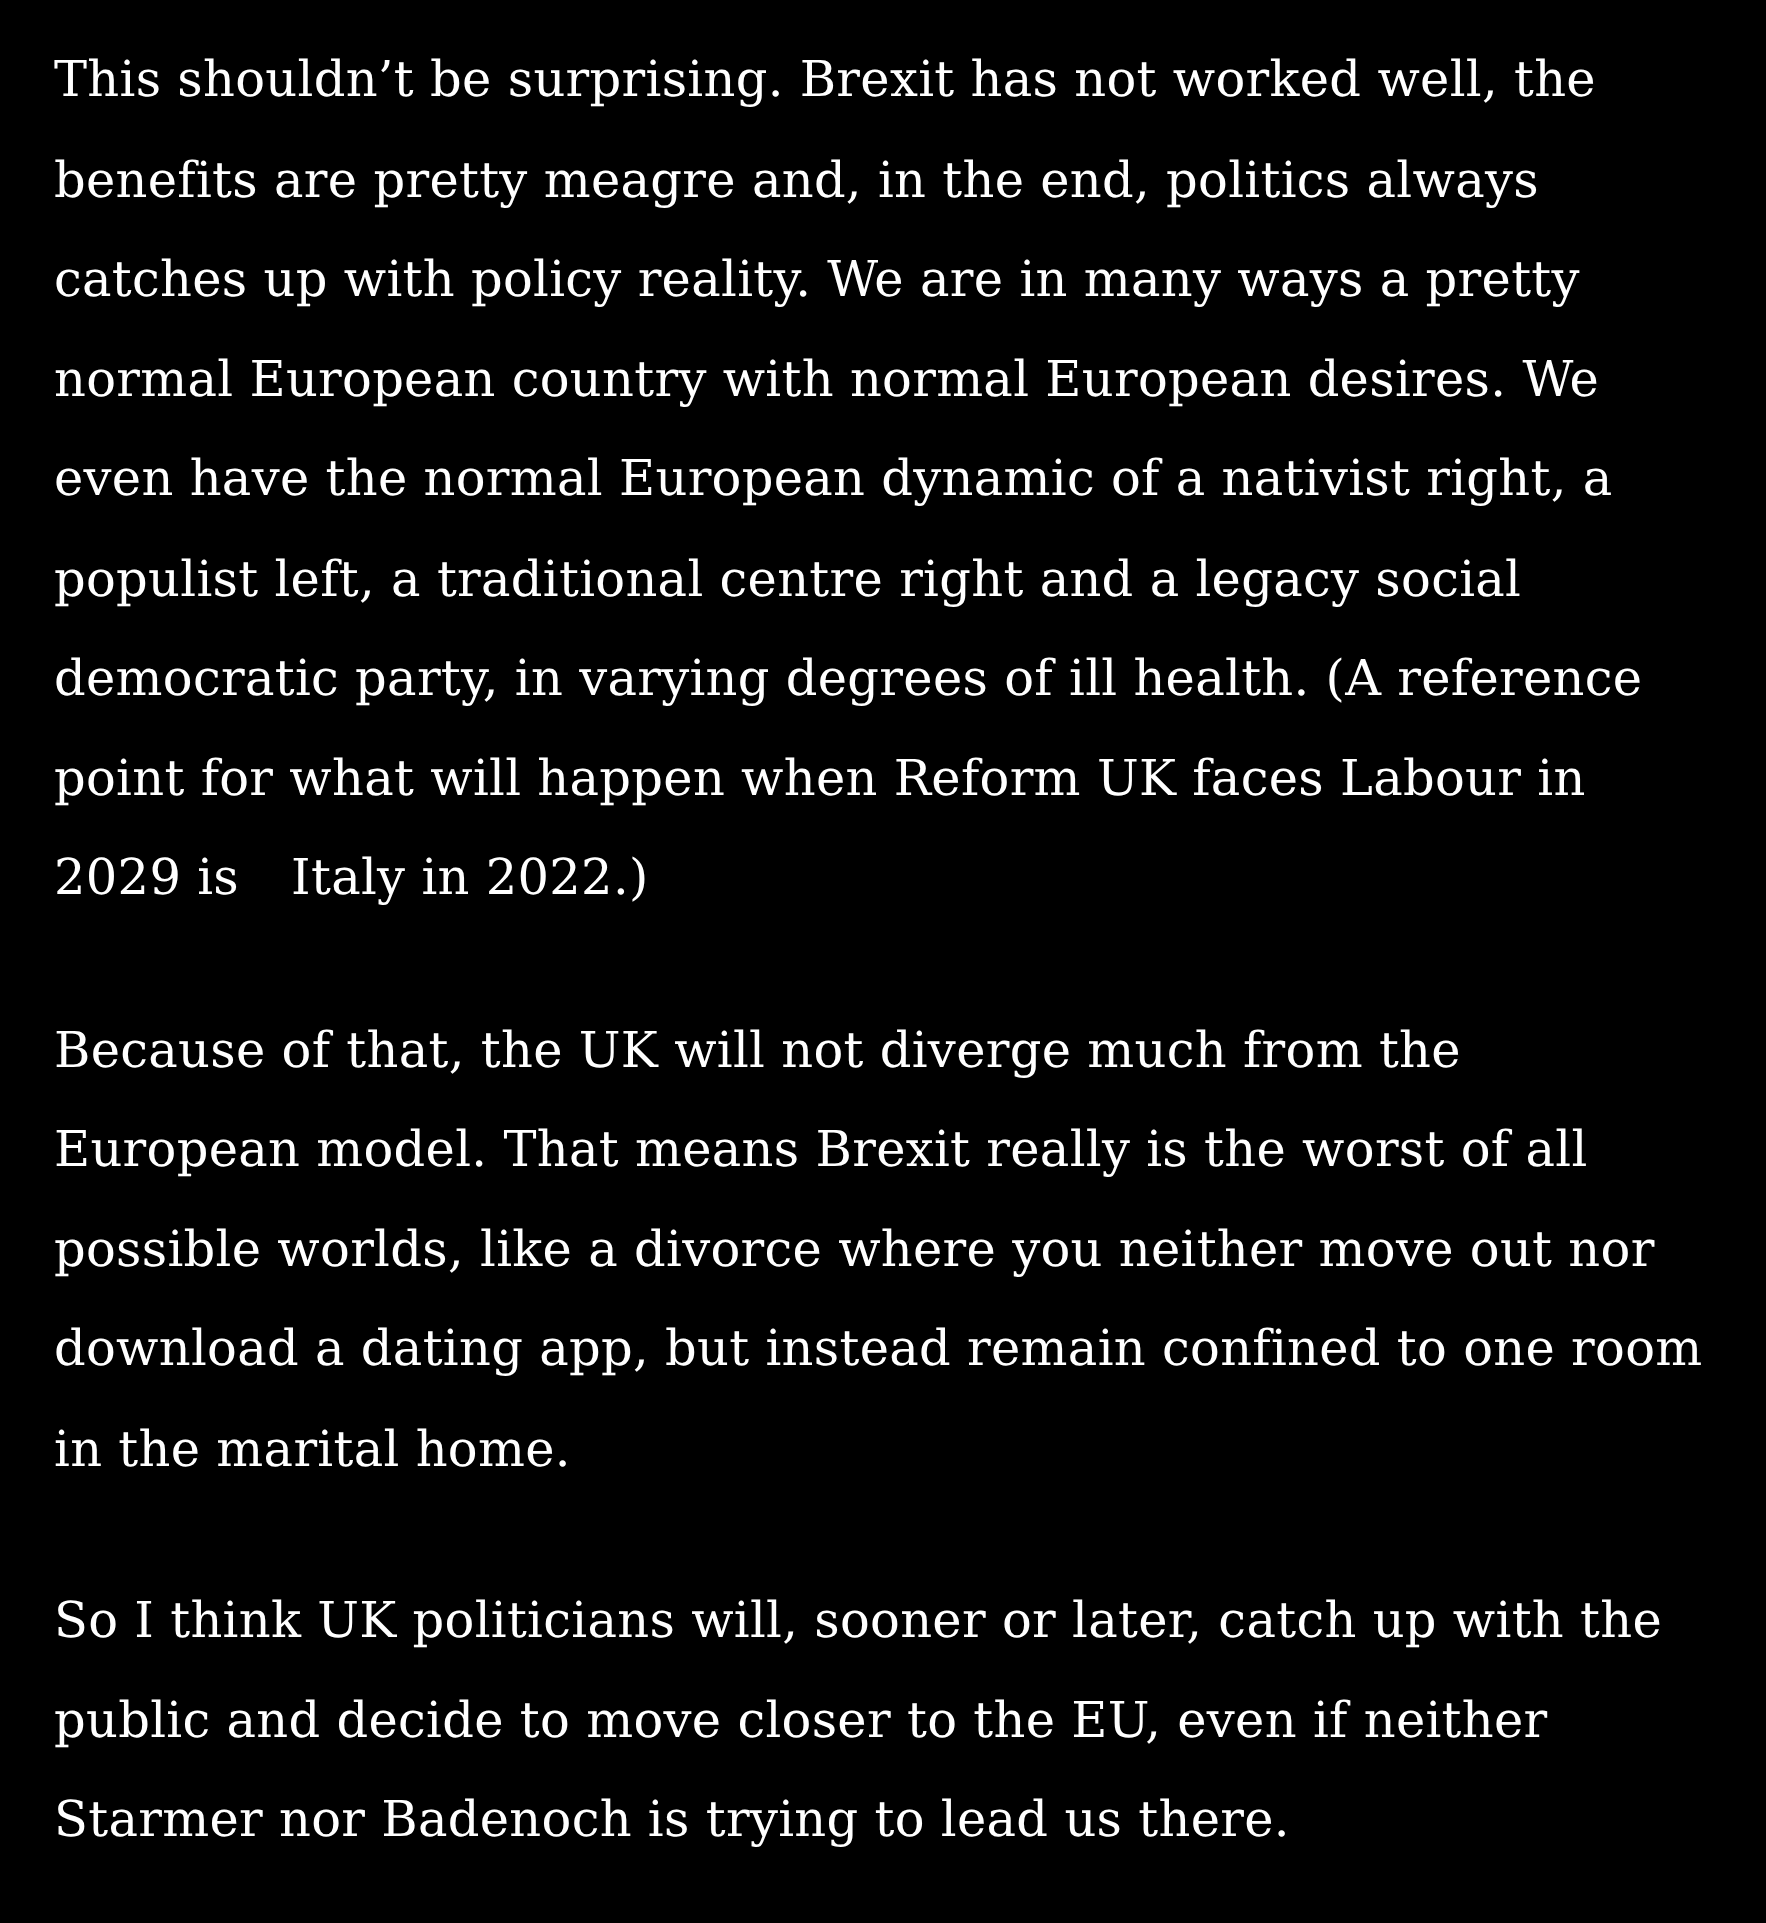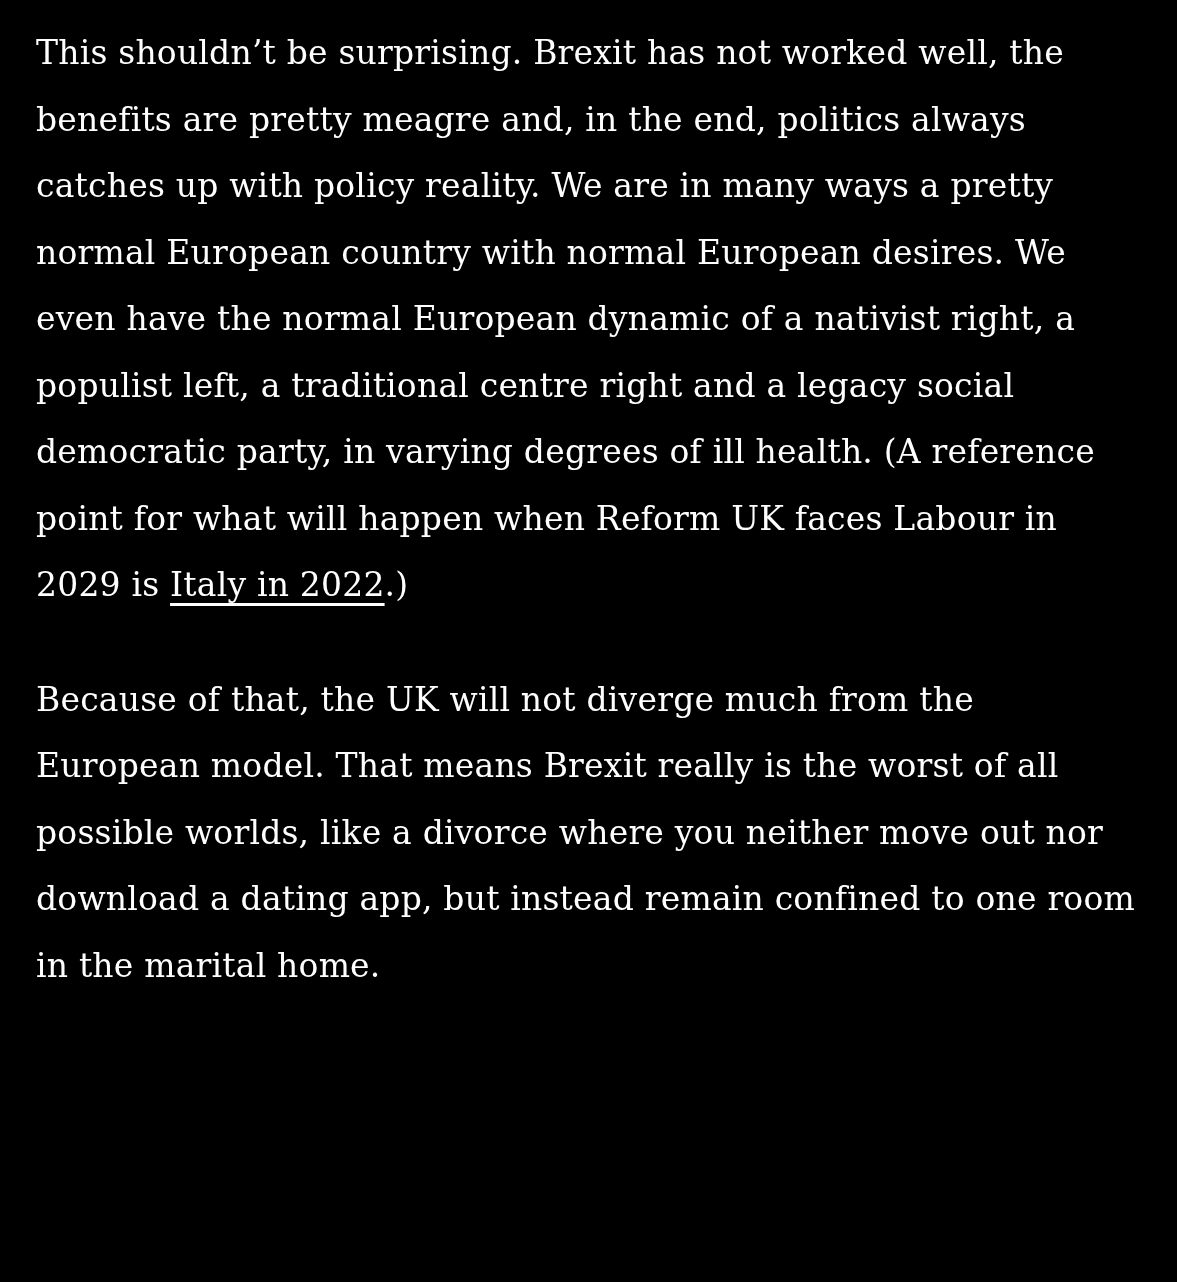--- a/index.html
+++ b/index.html
@@ -21,27 +21,28 @@
     line-height: 66.5px;
     color: #ffffff;
     letter-spacing: 0.2px;
   }
   .article p {
     margin: 0 0 48px 0;
     max-width: 1110px;
   }
   .article a {
     color: inherit;
-    text-decoration: underline;
     text-decoration-thickness: 3px;
     text-underline-offset: 7px;
     cursor: pointer;
+    margin-left: 24px;
   }
 </style>
 </head>
 <body style="background: rgb(0, 0, 0);">
 
 <div class="article" style="color: rgb(255, 255, 255);">
   <p><span>This shouldn’t be surprising. Brexit has not worked well, the benefits are pretty meagre and, in the end, politics always catches up with policy reality. We are in many ways a pretty normal European country with normal European desires. We even have the normal European dynamic of a nativist right, a populist left, a traditional centre right and a legacy social democratic party, in varying degrees of ill health. (A reference point for what will happen when Reform UK faces Labour in 2029 is </span><a style="color: rgb(255, 255, 255);">Italy in 2022</a><span>.)</span></p>
 
   <p><span>Because of that, the UK will not diverge much from the European model. That means Brexit really is the worst of all possible worlds, like a divorce where you neither move out nor download a dating app, but instead remain confined to one room in the marital home.</span></p>
 
+  <p><span>So I think UK politicians will, sooner or later, catch up with the public and decide to move closer to the EU, even if neither Starmer nor Badenoch is trying to lead us there.</span></p>
 </div>
 
 </body></html>

